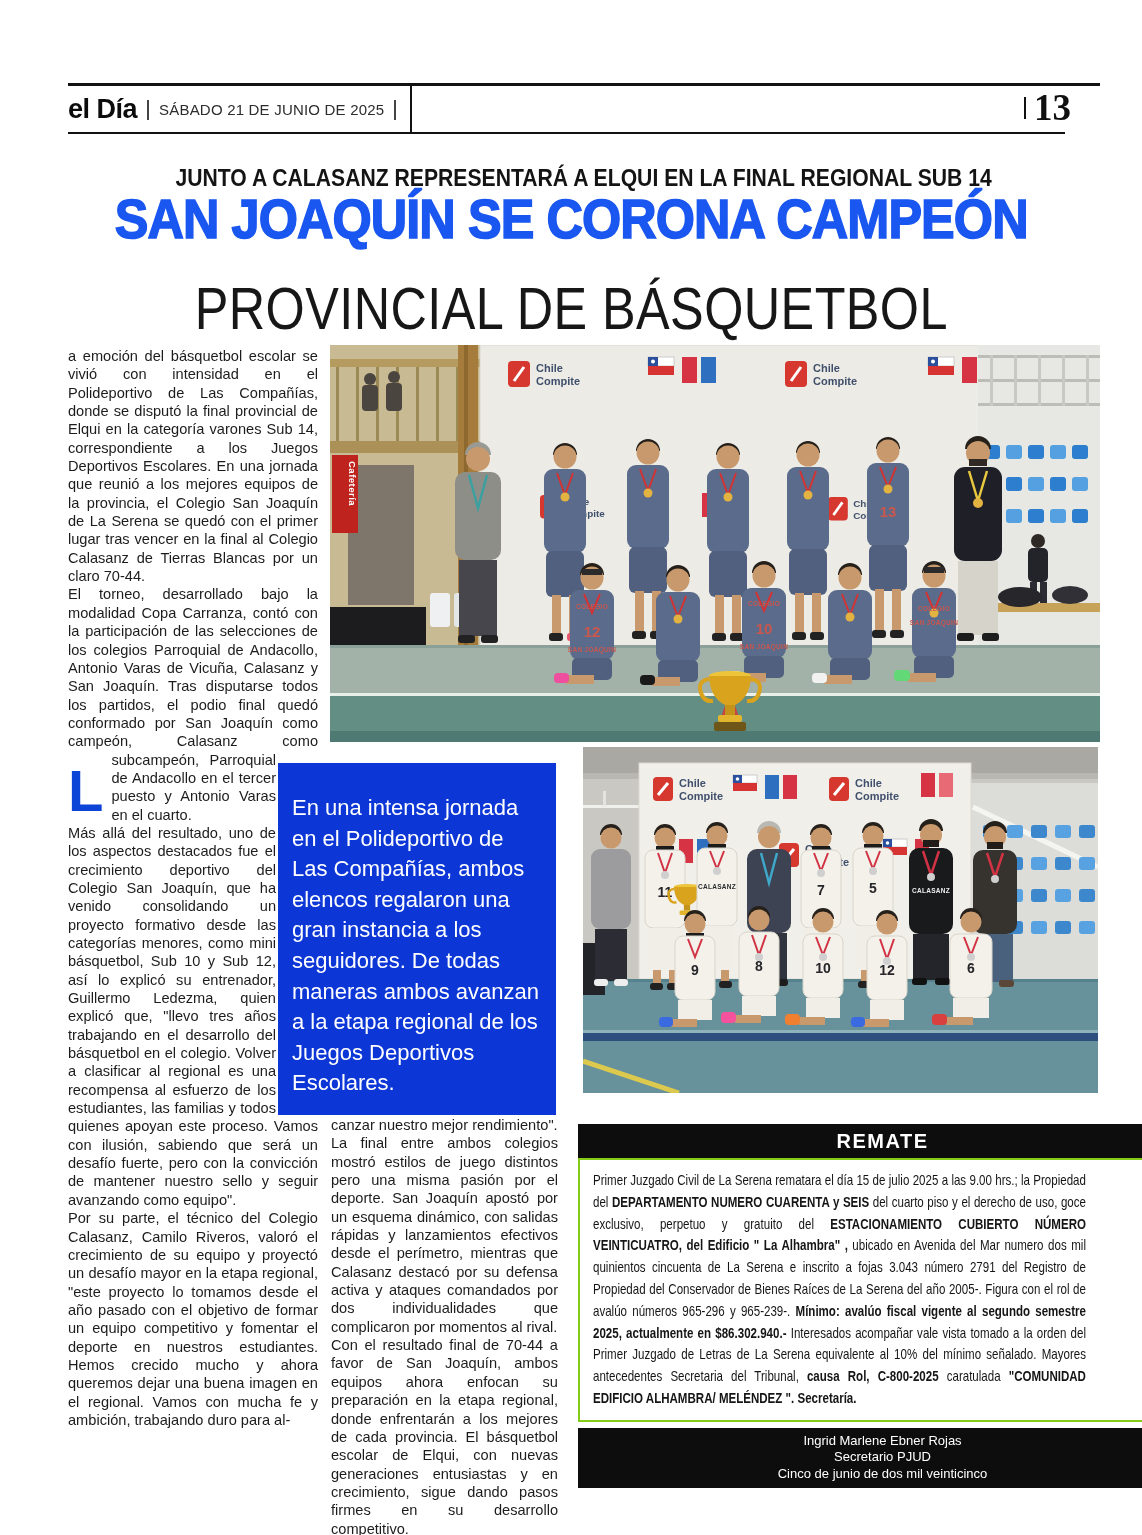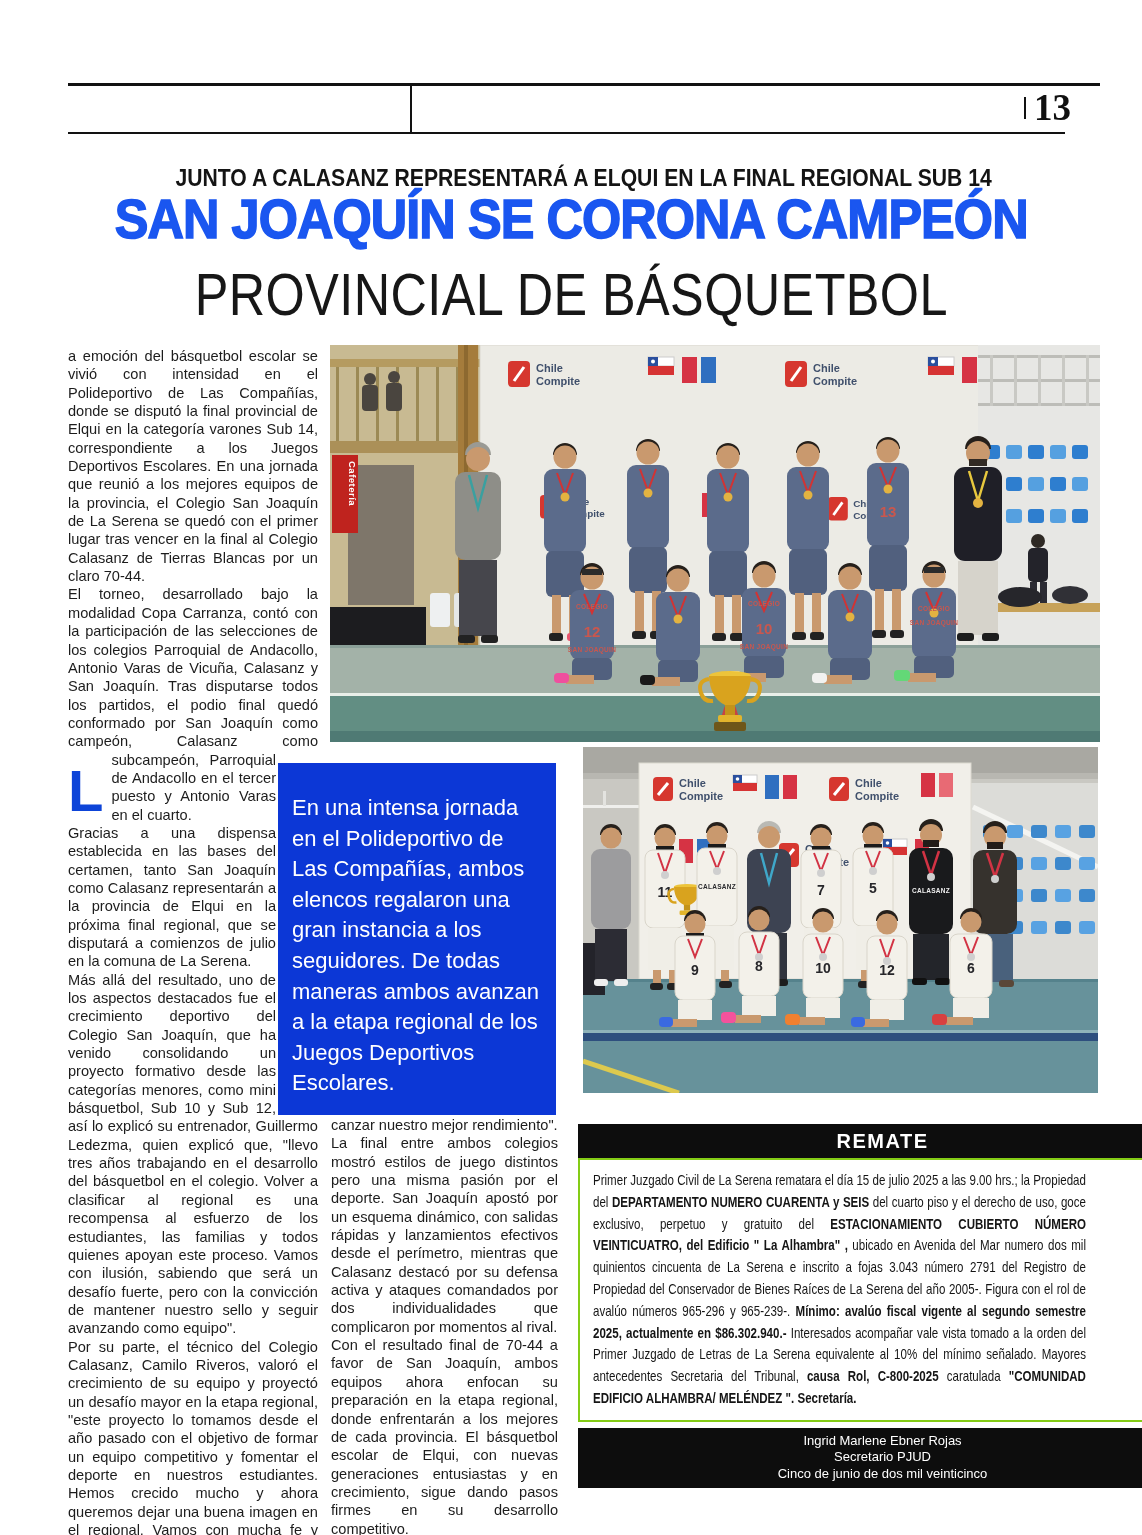--- a/index.html
+++ b/index.html
@@ -21,21 +21,21 @@
   .pgnum{left:1034px;top:86px;font-family:"Liberation Serif",serif;font-size:37px;font-weight:bold;color:#101010;}
 
   
   .kicker{left:68px;top:165px;width:1032px;text-align:center;}
   .kicker span{display:inline-block;font-size:23px;font-weight:bold;color:#141414;
                transform:scaleX(0.92);transform-origin:center;letter-spacing:0px;white-space:nowrap;}
   .h1{left:55px;top:186px;width:1032px;text-align:center;}
   .h1 span{display:inline-block;font-size:56px;font-weight:bold;color:#1a56f0;
            -webkit-text-stroke:1.6px #1a56f0;letter-spacing:-1px;
            transform:scaleX(0.90);transform-origin:center;white-space:nowrap;}
-  .h2{left:55px;top:260px;width:1032px;text-align:center;}
+  .h2{left:55px;top:274px;width:1032px;text-align:center;}
   .h2 span{display:inline-block;font-size:60px;font-weight:normal;color:#171717;
            transform:scaleX(0.84);transform-origin:center;white-space:nowrap;letter-spacing:0.5px;}
 
   
   .col{font-size:14.6px;line-height:18.35px;text-align:justify;color:#1c1c1c;
        hyphens:auto;-webkit-hyphens:auto;}
   .col p{margin:0;}
   .col1{left:68px;top:347px;width:250px;}
   .sp1{float:right;width:1px;height:416px;margin-right:-1px;}
   .sp2{float:right;clear:right;width:42px;height:350px;}
@@ -70,39 +70,44 @@
   .wj{fill:#f3f1ea;stroke:#d9d5ca;stroke-width:1;}
 </style>
 </head>
 <body>
 
 <div id="page">
 
   <div class="abs topline"></div>
   <div class="abs botline"></div>
   <div class="abs vdiv"></div>
+  <div class="abs brand">
+    <span class="logo">el Día</span>
+    <span class="dsep"></span>
+    <span class="date">SÁBADO 21 DE JUNIO DE 2025</span>
+    <span class="dsep"></span>
+  </div>
   <div class="abs pgbar"></div>
   <div class="abs pgnum">13</div>
 
   <div class="abs kicker">
     <span>JUNTO A CALASANZ REPRESENTARÁ A ELQUI EN LA FINAL REGIONAL SUB 14</span>
   </div>
   <div class="abs h1">
     <span>SAN JOAQUÍN SE CORONA CAMPEÓN</span>
   </div>
   <div class="abs h2">
     <span>PROVINCIAL DE BÁSQUETBOL</span>
   </div>
 
   <div class="abs col col1" lang="es">
     <div class="sp1"></div>
     <div class="sp2"></div>
     <p><span class="dc">L</span><span>a emoción del básquetbol escolar se vivió con intensidad en el Polideportivo de Las Compañías, donde se disputó la final provincial de Elqui en la categoría varones Sub 14, correspondiente a los Juegos Deportivos Escolares. En una jornada que reunió a los mejores equipos de la provincia, el Colegio San Joaquín de La Serena se quedó con el primer lugar tras vencer en la final al Colegio Calasanz de Tierras Blancas por un claro 70-44.</span></p>
     <p>El torneo, desarrollado bajo la modalidad Copa Carranza, contó con la participación de las selecciones de los colegios Parroquial de Andacollo, Antonio Varas de Vicuña, Calasanz y San Joaquín. Tras disputarse todos los partidos, el podio final quedó conformado por San Joaquín como campeón, Calasanz como subcampeón, Parroquial de Andacollo en el tercer puesto y Antonio Varas en el cuarto.</p>
-    <p>Gracias a una dispensa establecida en las bases del certamen, tanto San Joaquín como Calasanz representarán a la provincia de Elqui en la próxima final regional, que se disputará a comienzos de julio en la comuna de La Serena.</p>
     <p>Más allá del resultado, uno de los aspectos destacados fue el crecimiento deportivo del Colegio San Joaquín, que ha venido consolidando un proyecto formativo desde las categorías menores, como mini básquetbol, Sub 10 y Sub 12, así lo explicó su entrenador, Guillermo Ledezma, quien explicó que, "llevo tres años trabajando en el desarrollo del básquetbol en el colegio. Volver a clasificar al regional es una recompensa al esfuerzo de los estudiantes, las familias y todos quienes apoyan este proceso. Vamos con ilusión, sabiendo que será un desafío fuerte, pero con la convicción de mantener nuestro sello y seguir avanzando como equipo".</p>
     <p>Por su parte, el técnico del Colegio Calasanz, Camilo Riveros, valoró el crecimiento de su equipo y proyectó un desafío mayor en la etapa regional, "este proyecto lo tomamos desde el año pasado con el objetivo de formar un equipo competitivo y fomentar el deporte en nuestros estudiantes. Hemos crecido mucho y ahora queremos dejar una buena imagen en el regional. Vamos con mucha fe y ambición, trabajando duro para al-</p>
   </div>
 
   <div class="abs col col2" lang="es">
     <p>canzar nuestro mejor rendimiento".</p>
     <p>La final entre ambos colegios mostró estilos de juego distintos pero una misma pasión por el deporte. San Joaquín apostó por un esquema dinámico, con salidas rápidas y lanzamientos efectivos desde el perímetro, mientras que Calasanz destacó por su defensa activa y ataques comandados por dos individualidades que complicaron por momentos al rival.</p>
     <p>Con el resultado final de 70-44 a favor de San Joaquín, ambos equipos ahora enfocan su preparación en la etapa regional, donde enfrentarán a los mejores de cada provincia. El básquetbol escolar de Elqui, con nuevas generaciones entusiastas y en crecimiento, sigue dando pasos firmes en su desarrollo competitivo.</p>
   </div>
 

